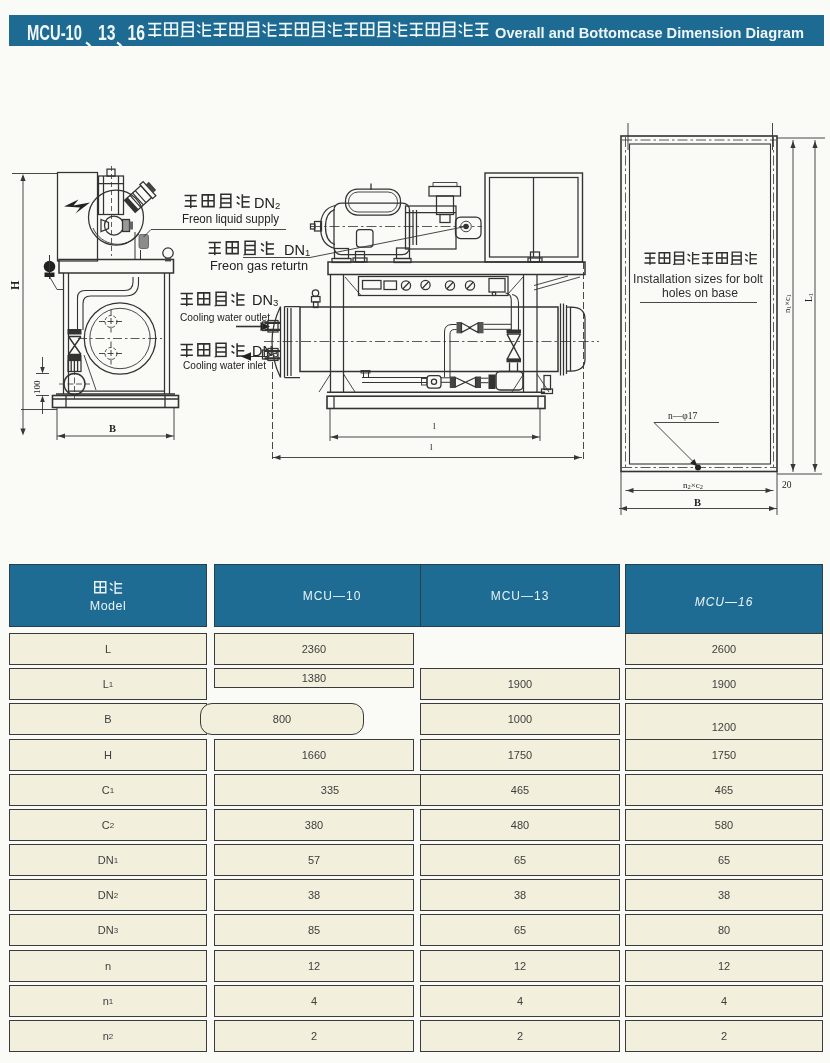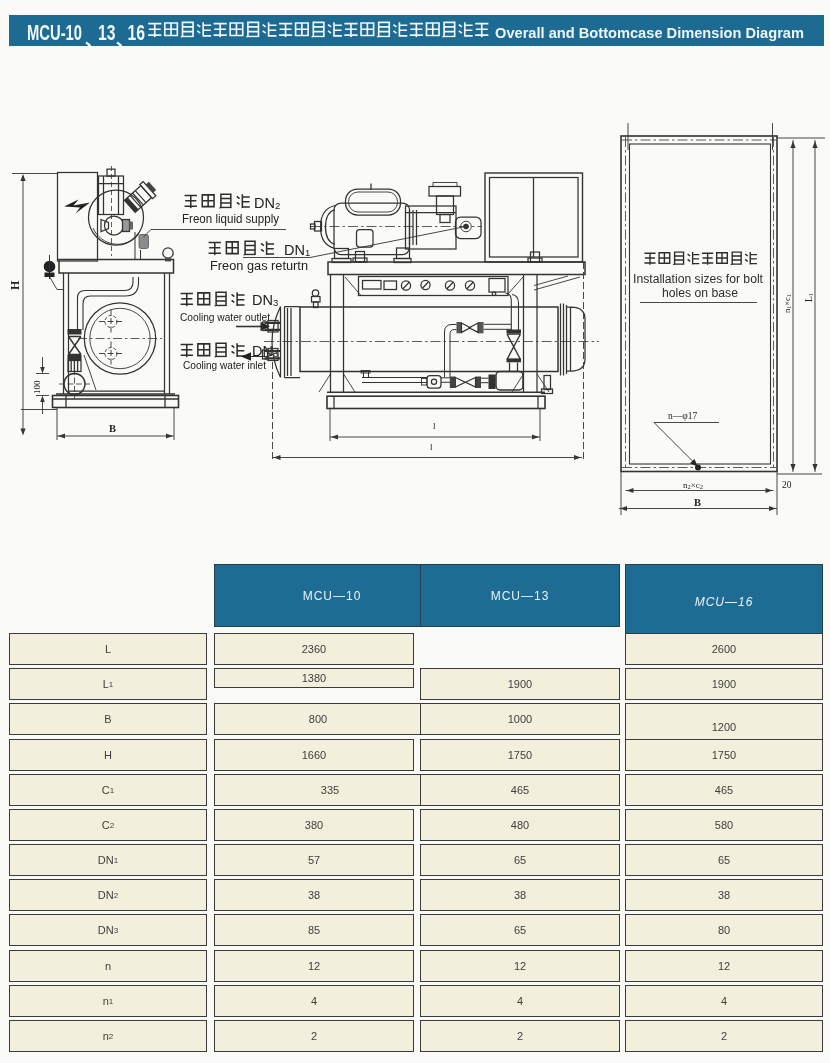--- a/index.html
+++ b/index.html
@@ -445,38 +445,45 @@
       </g>
 
 <g stroke-width="0.9">
         <path d="M777,138 H825 M777,474 H822 M793,140 V472 M815,140 V472"></path>
         <path d="M793,141 l-2.6,7 5.2,0 z M793,471 l-2.6,-7 5.2,0 z M815,141 l-2.6,7 5.2,0 z M815,471 l-2.6,-7 5.2,0 z" fill="#373737" stroke="none"></path>
         <text x="789.5" y="313" font-size="8.5" font-family="Liberation Serif,serif" fill="#222222" stroke="none" transform="rotate(-90 789.5 313)">n<tspan font-size="6" dy="1">1</tspan><tspan dy="-1">×c</tspan><tspan font-size="6" dy="1">1</tspan></text>
         <text x="812" y="302" font-size="9.5" font-family="Liberation Serif,serif" fill="#222222" stroke="none" transform="rotate(-90 812 302)">L<tspan font-size="6.5" dy="1">1</tspan></text>
       </g>
 </svg>
 
+<div class="hcell" style="left:9px;top:564px;width:198px;height:63px;">
+      <svg width="30" height="17" viewBox="0 0 30 17">
+        <use href="#hz2" x="0" y="1" width="14.5" height="14.5" color="#e9f2f5"></use>
+        <use href="#hz4" x="15.5" y="1" width="14.5" height="14.5" color="#e9f2f5"></use>
+      </svg>
+      <div style="margin-top:3px;font-size:12.5px;letter-spacing:0.5px;">Model</div>
+    </div>
 
 <div class="hcell" style="left:214px;top:564px;width:236px;height:63px;">MCU—10</div>
 
 <div class="hcell" style="left:420px;top:564px;width:200px;height:63px;">MCU—13</div>
 
 <div class="hcell" style="left:625px;top:564px;width:198px;height:76px;font-style:italic;">MCU—16</div>
 
 <div class="cell" style="left:9px;top:633px;width:198px;height:32px;">L</div>
 <div class="cell" style="left:214px;top:633px;width:200px;height:32px;">2360</div>
 <div class="cell" style="left:625px;top:633px;width:198px;height:32px;">2600</div>
 
 <div class="cell" style="left:9px;top:668px;width:198px;height:32px;">L<sub>1</sub></div>
 <div class="cell" style="left:214px;top:668px;width:200px;height:20px;">1380</div>
 <div class="cell" style="left:420px;top:668px;width:200px;height:32px;">1900</div>
 <div class="cell" style="left:625px;top:668px;width:198px;height:32px;">1900</div>
 
 <div class="cell" style="left:9px;top:703px;width:198px;height:32px;">B</div>
-<div class="cell" style="left:214px;top:703px;width:208px;height:32px;">800</div>
+<div class="cell" style="left:200px;top:703px;width:164px;height:32px;border-radius:12px;">800</div>
 <div class="cell" style="left:420px;top:703px;width:200px;height:32px;">1000</div>
 <div class="cell" style="left:625px;top:703px;width:198px;height:48px;">1200</div>
 
 <div class="cell" style="left:9px;top:739px;width:198px;height:32px;">H</div>
 <div class="cell" style="left:214px;top:739px;width:200px;height:32px;">1660</div>
 <div class="cell" style="left:420px;top:739px;width:200px;height:32px;">1750</div>
 <div class="cell" style="left:625px;top:739px;width:198px;height:32px;">1750</div>
 
 <div class="cell" style="left:9px;top:774px;width:198px;height:32px;">C<sub>1</sub></div>
 <div class="cell" style="left:214px;top:774px;width:232px;height:32px;">335</div>

